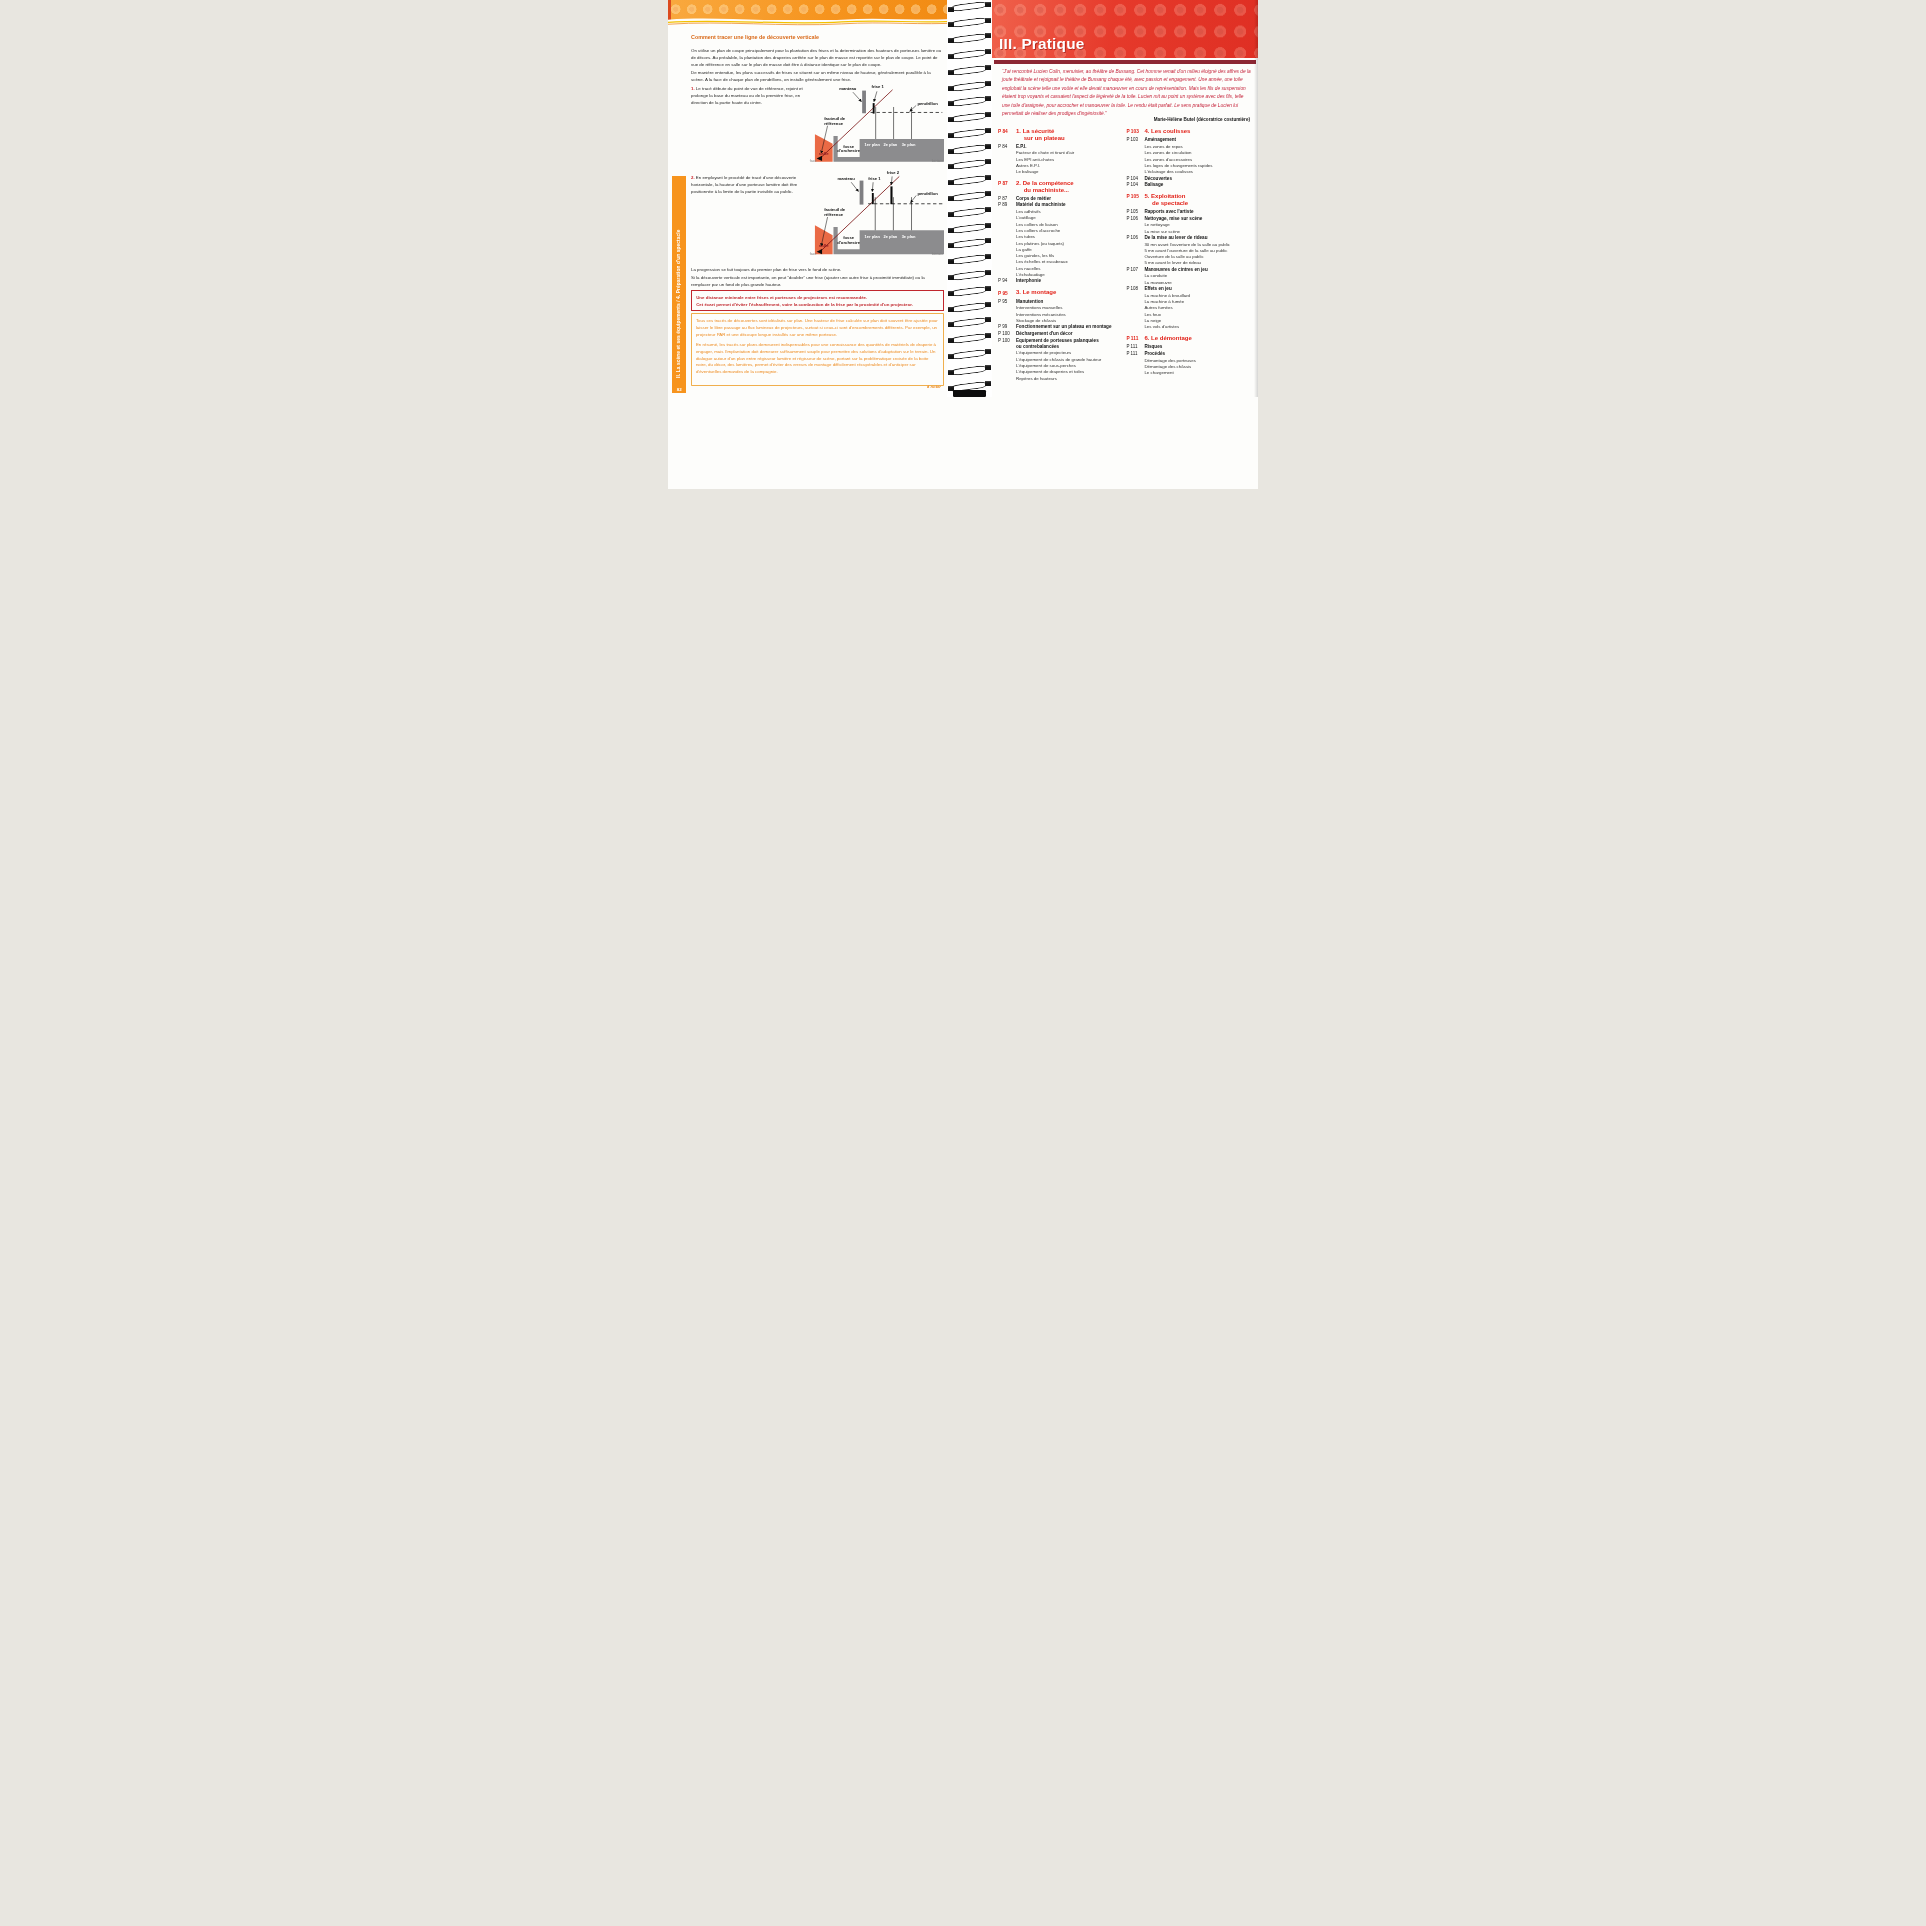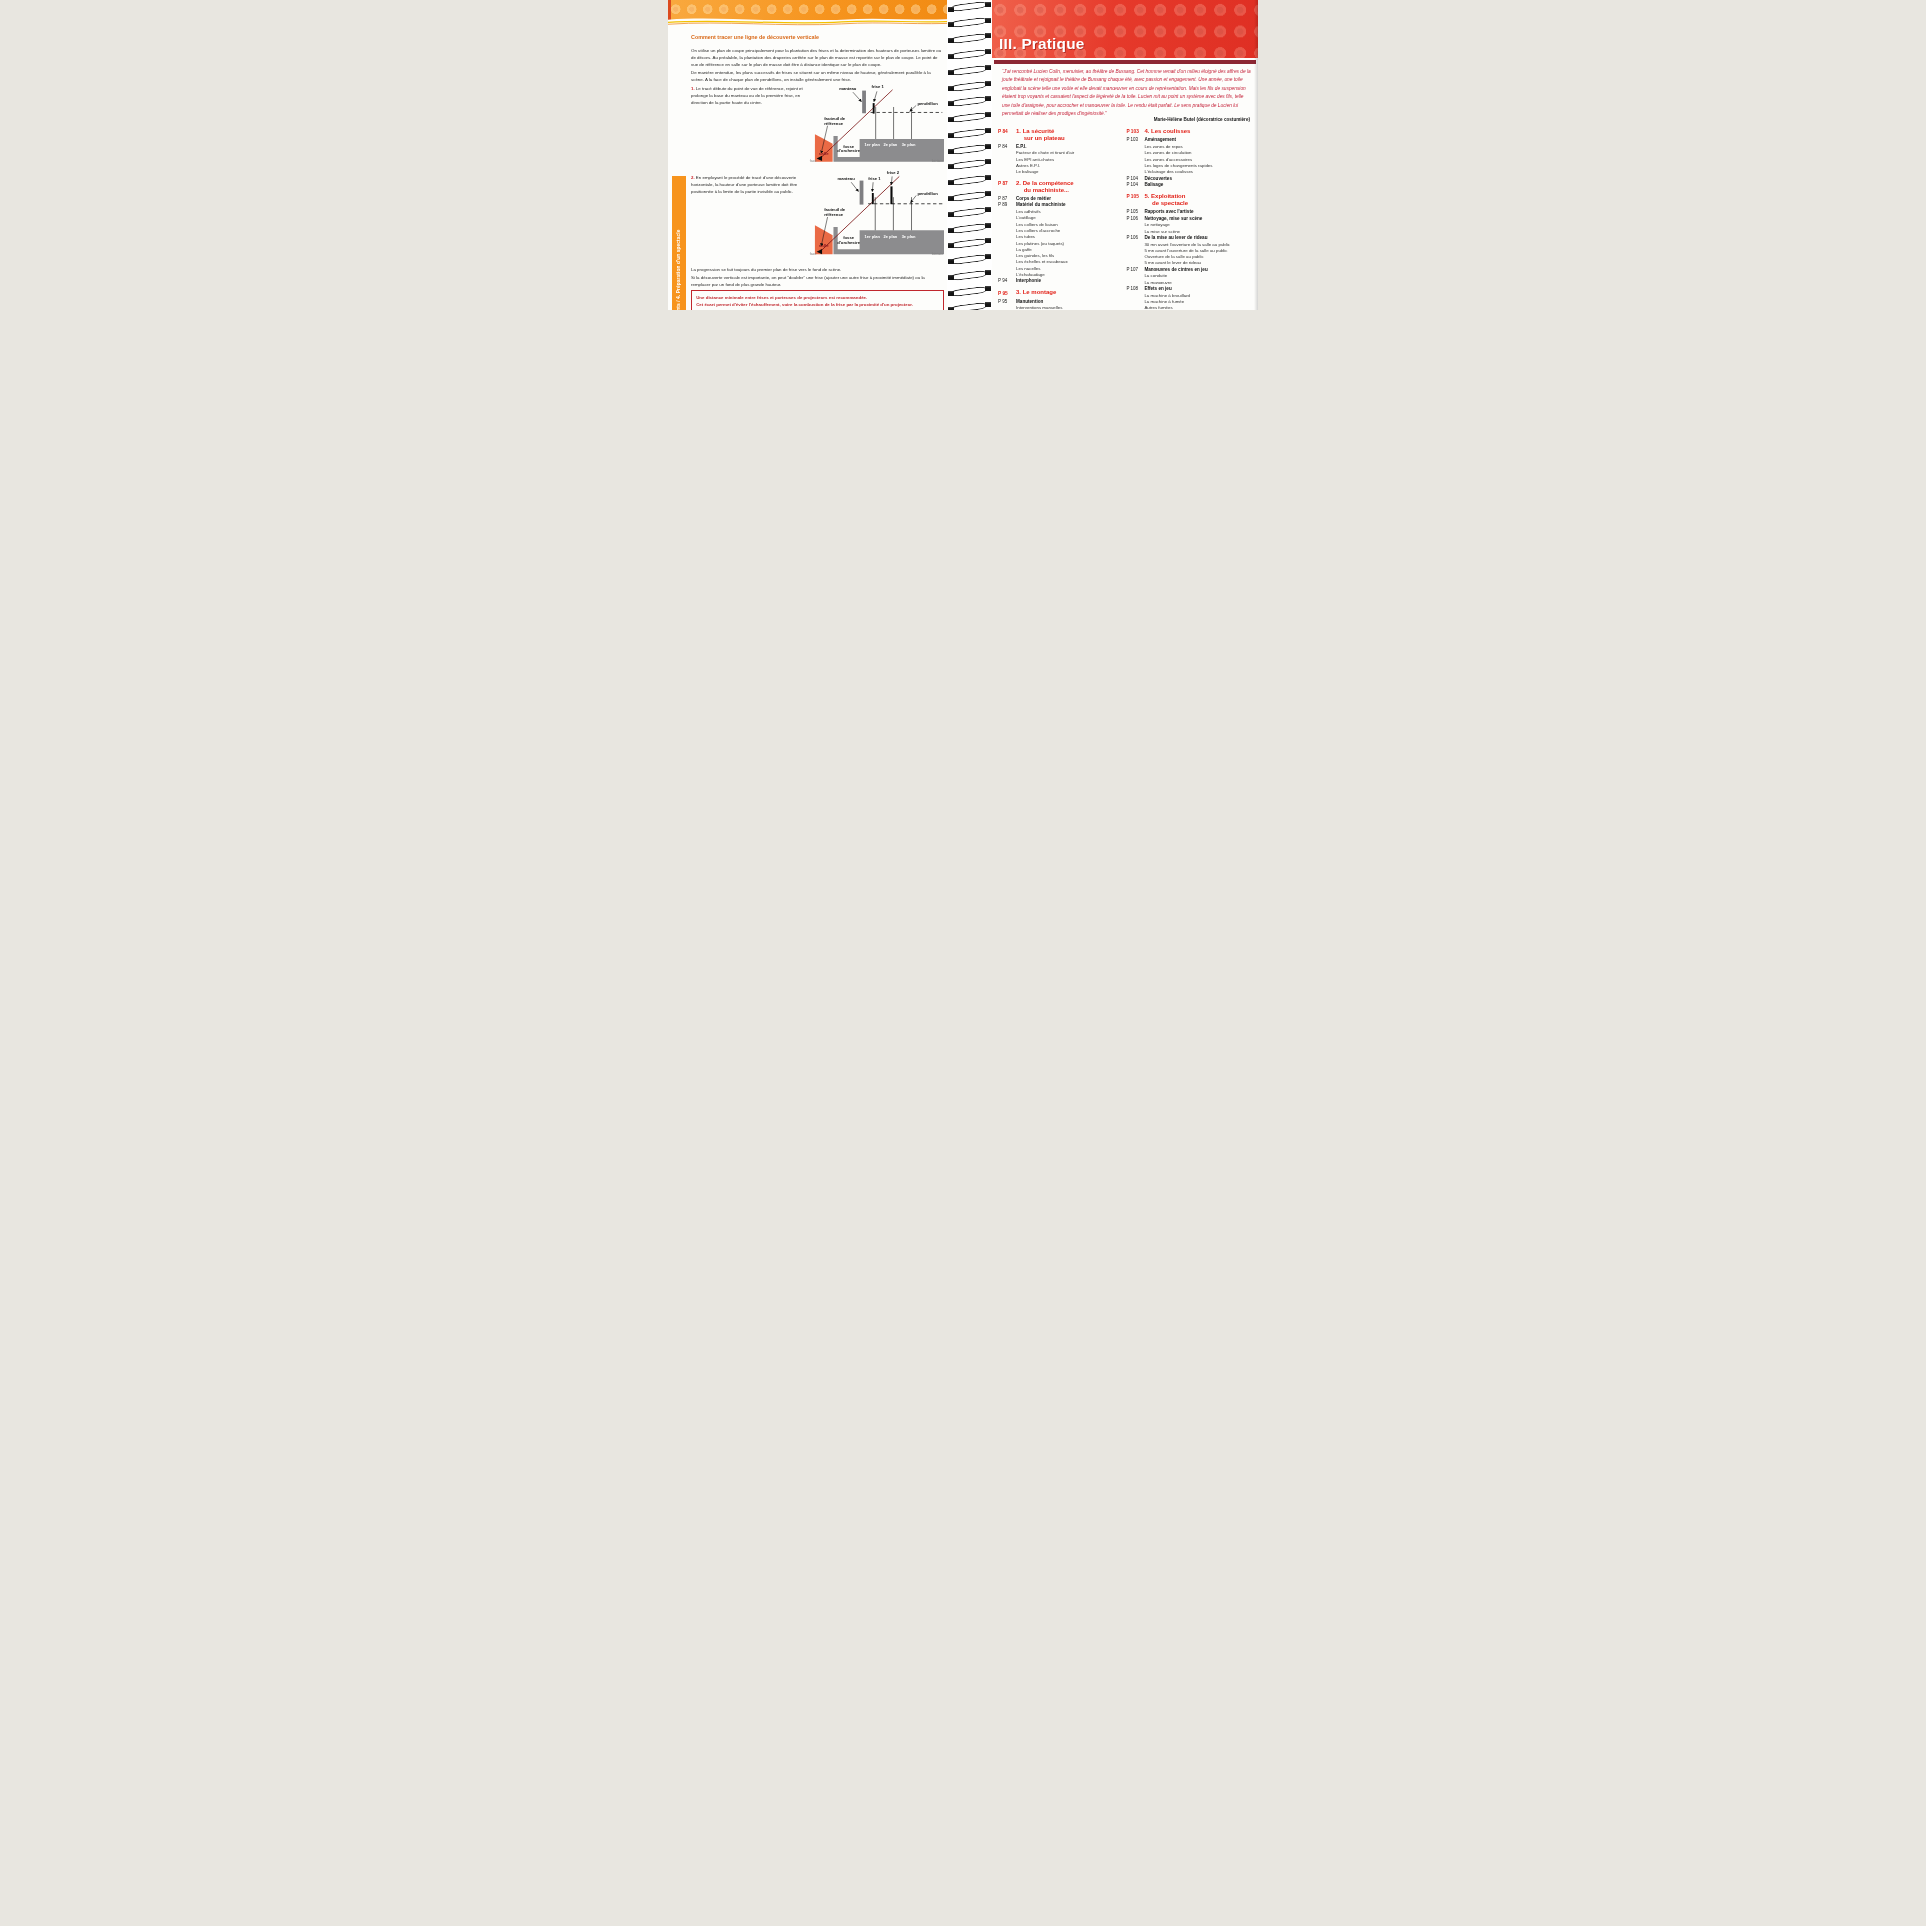--- a/index.html
+++ b/index.html
@@ -1,16 +1,16 @@
 <!DOCTYPE html>
 <html style="font-size:6.2px"><head>
 <meta charset="utf-8">
 <style>
   html,body{margin:0;padding:0;background:#e8e6e0;}
-  .spread{position:relative;width:590px;height:310px;margin:0 auto;background:#fdfdfb;
+  .spread{position:relative;width:590px;height:489px;margin:0 auto;background:#fdfdfb;
           font-family:"Liberation Sans",sans-serif;overflow:hidden;color:#1f1f1f;}
   
   .band-left{position:absolute;left:0;top:0;width:292px;height:20px;
     background-color:#F6941E;
     background-image:
       radial-gradient(circle at 7.7px 9.2px, rgba(255,222,165,.50) 0 4.6px, rgba(255,222,165,0) 5px),
       radial-gradient(circle at 7.7px 9.2px, rgba(233,118,24,.55) 0 2.3px, rgba(233,118,24,0) 2.7px),
       linear-gradient(100deg,#F9A93F, #F6941E 55%, #F18A12);
     background-size:16px 19px,16px 19px,100% 100%;}
   .wave{position:absolute;left:0;top:15.4px;width:292px;height:11.6px;}

